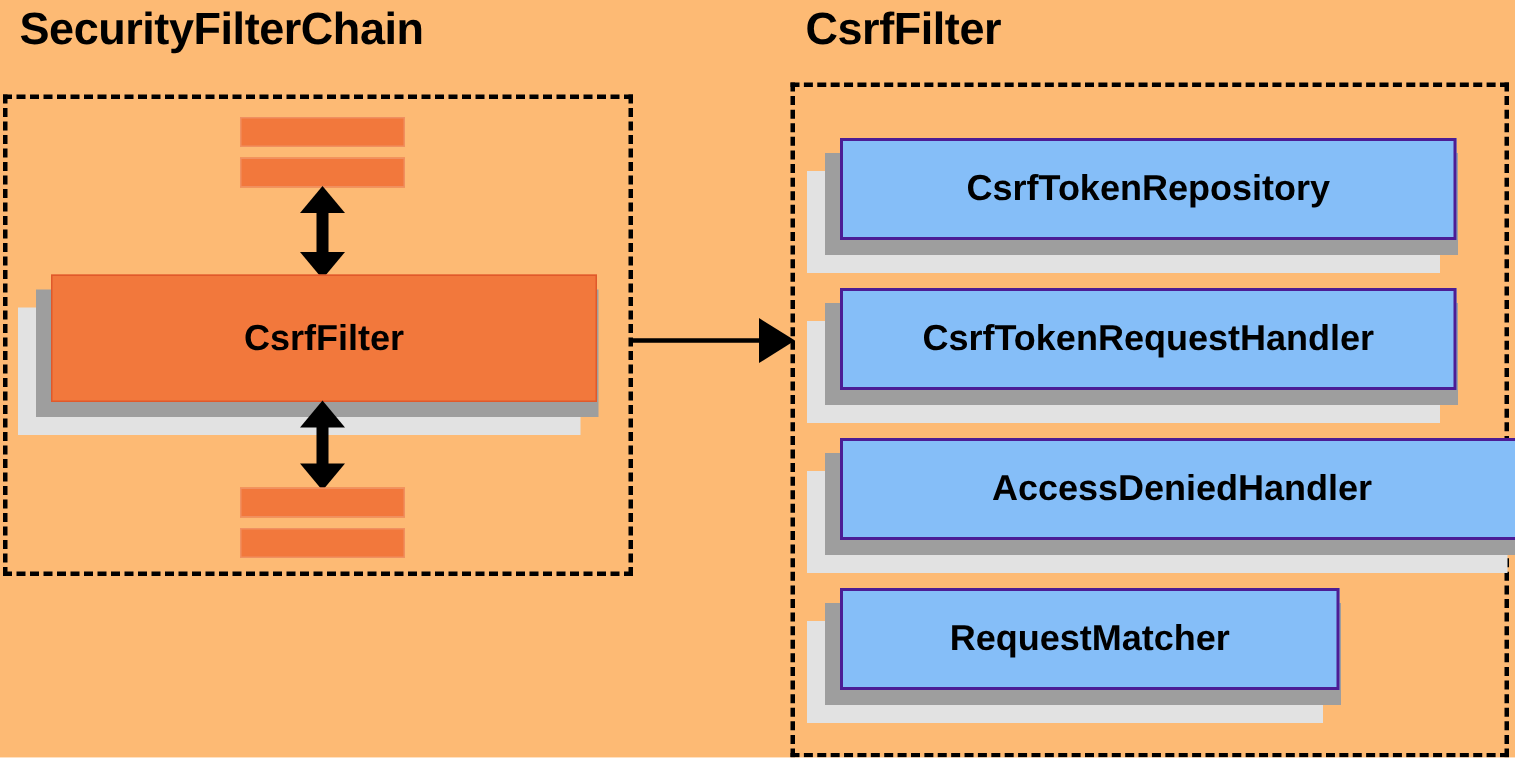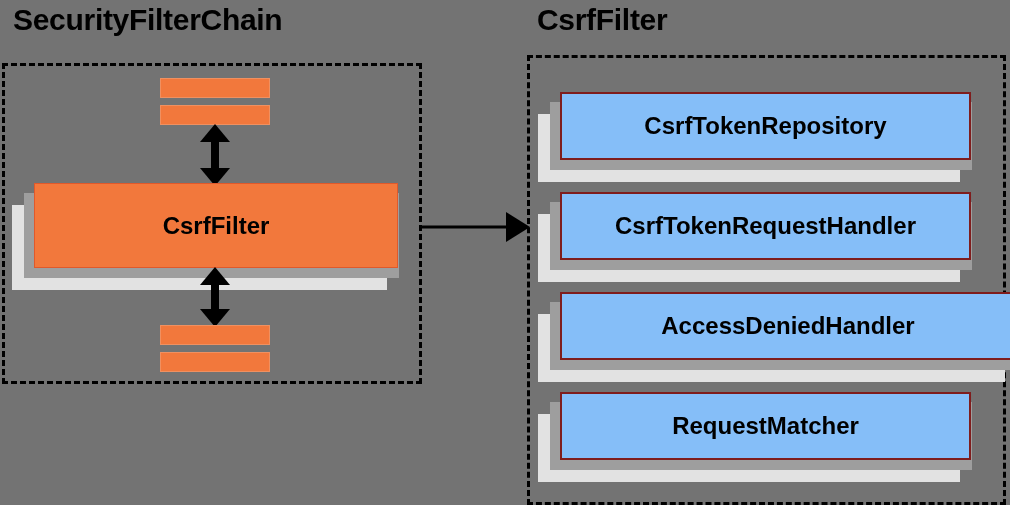--- a/index.html
+++ b/index.html
@@ -4,21 +4,21 @@
 <style>
   html, body {
     margin: 0;
     padding: 0;
     background: #ffffff;
   }
   #canvas {
     position: relative;
     width: 1010px;
     height: 505px;
-    background: #737373;
+    background: #fdba74;
     font-family: "Liberation Sans", "DejaVu Sans", sans-serif;
     overflow: hidden;
   }
 
   
   .panel-title {
     position: absolute;
     font-size: 30px;
     font-weight: bold;
     color: #000000;
@@ -68,21 +68,21 @@
   }
 
   
   .box-orange .face {
     background: #F2783C;
     border: 1px solid #E0592B;
   }
   
   .box-blue .face {
     background: #85BEF8;
-    border: 2px solid #7f1d1d;
+    border: 2px solid #4c1d95;
   }
 
   
   .stub {
     position: absolute;
     background: #F2783C;
     border: 1px solid #F09060;
     box-sizing: border-box;
   }
 
@@ -185,19 +185,19 @@
     <div class="sh-dark"></div>
     <div class="face">CsrfTokenRequestHandler</div>
   </div>
 
   <div class="shadow-box box-blue" style="left:560px; top:292px; width:456px; height:68px;text-decoration:underline;">
     <div class="sh-light"></div>
     <div class="sh-dark"></div>
     <div class="face">AccessDeniedHandler</div>
   </div>
 
-  <div class="shadow-box box-blue" style="left:560px; top:392px; width:411px; height:68px;">
+  <div class="shadow-box box-blue" style="left:560px; top:392px; width:333px; height:68px;">
     <div class="sh-light"></div>
     <div class="sh-dark"></div>
     <div class="face">RequestMatcher</div>
   </div>
 
 </div>
 
 </body></html>

